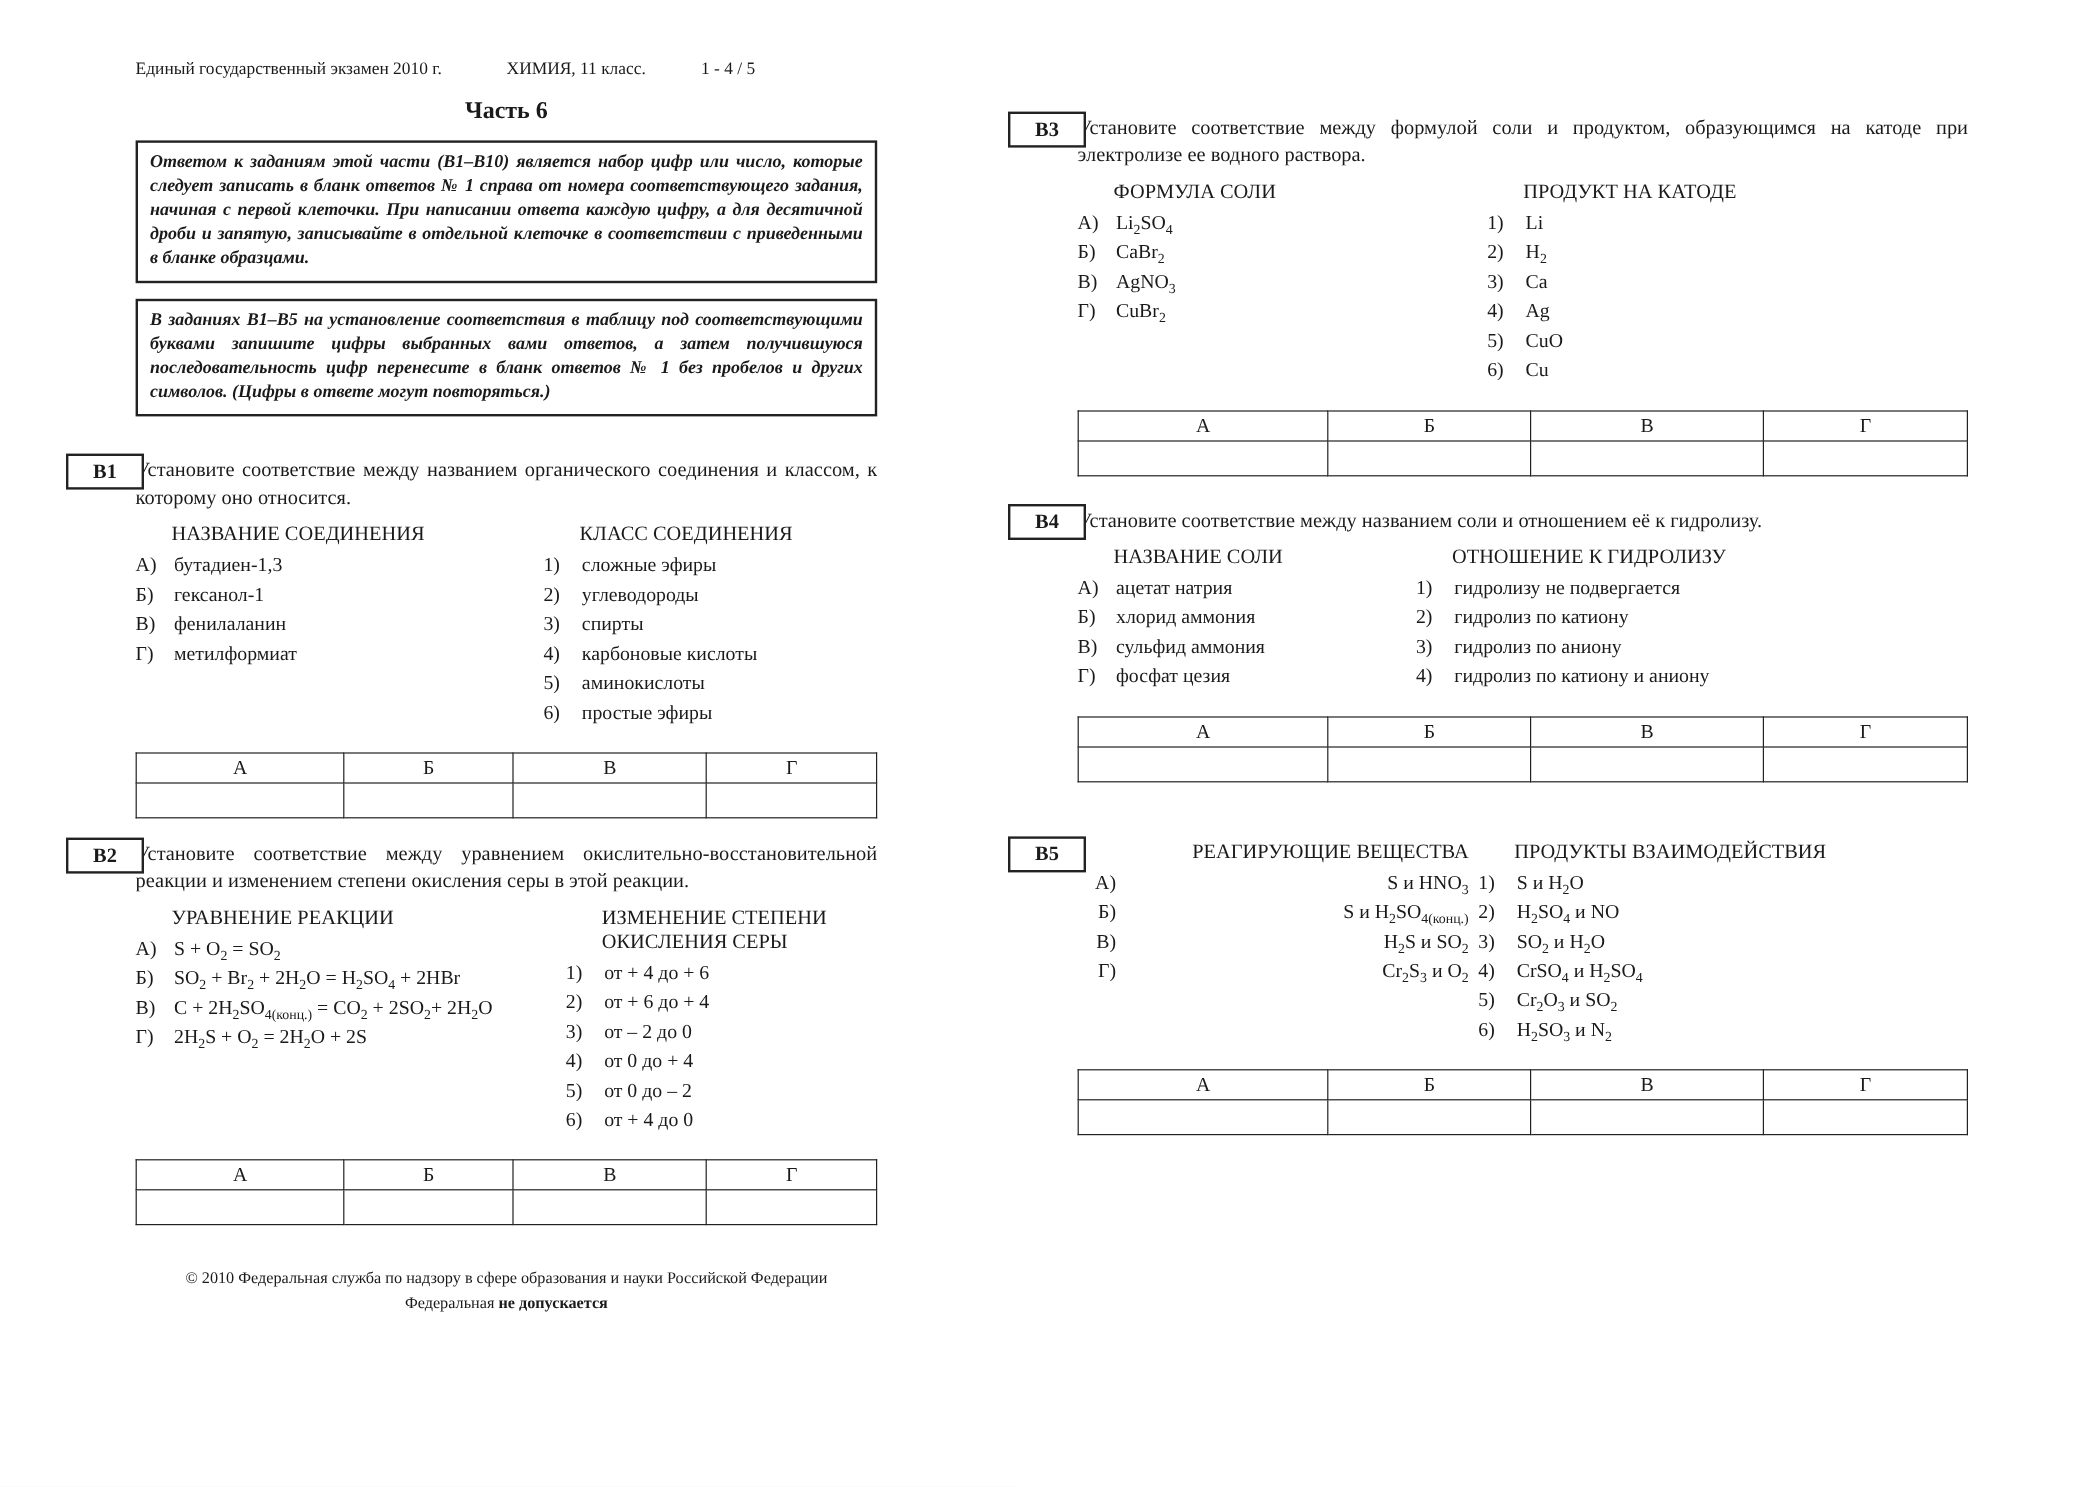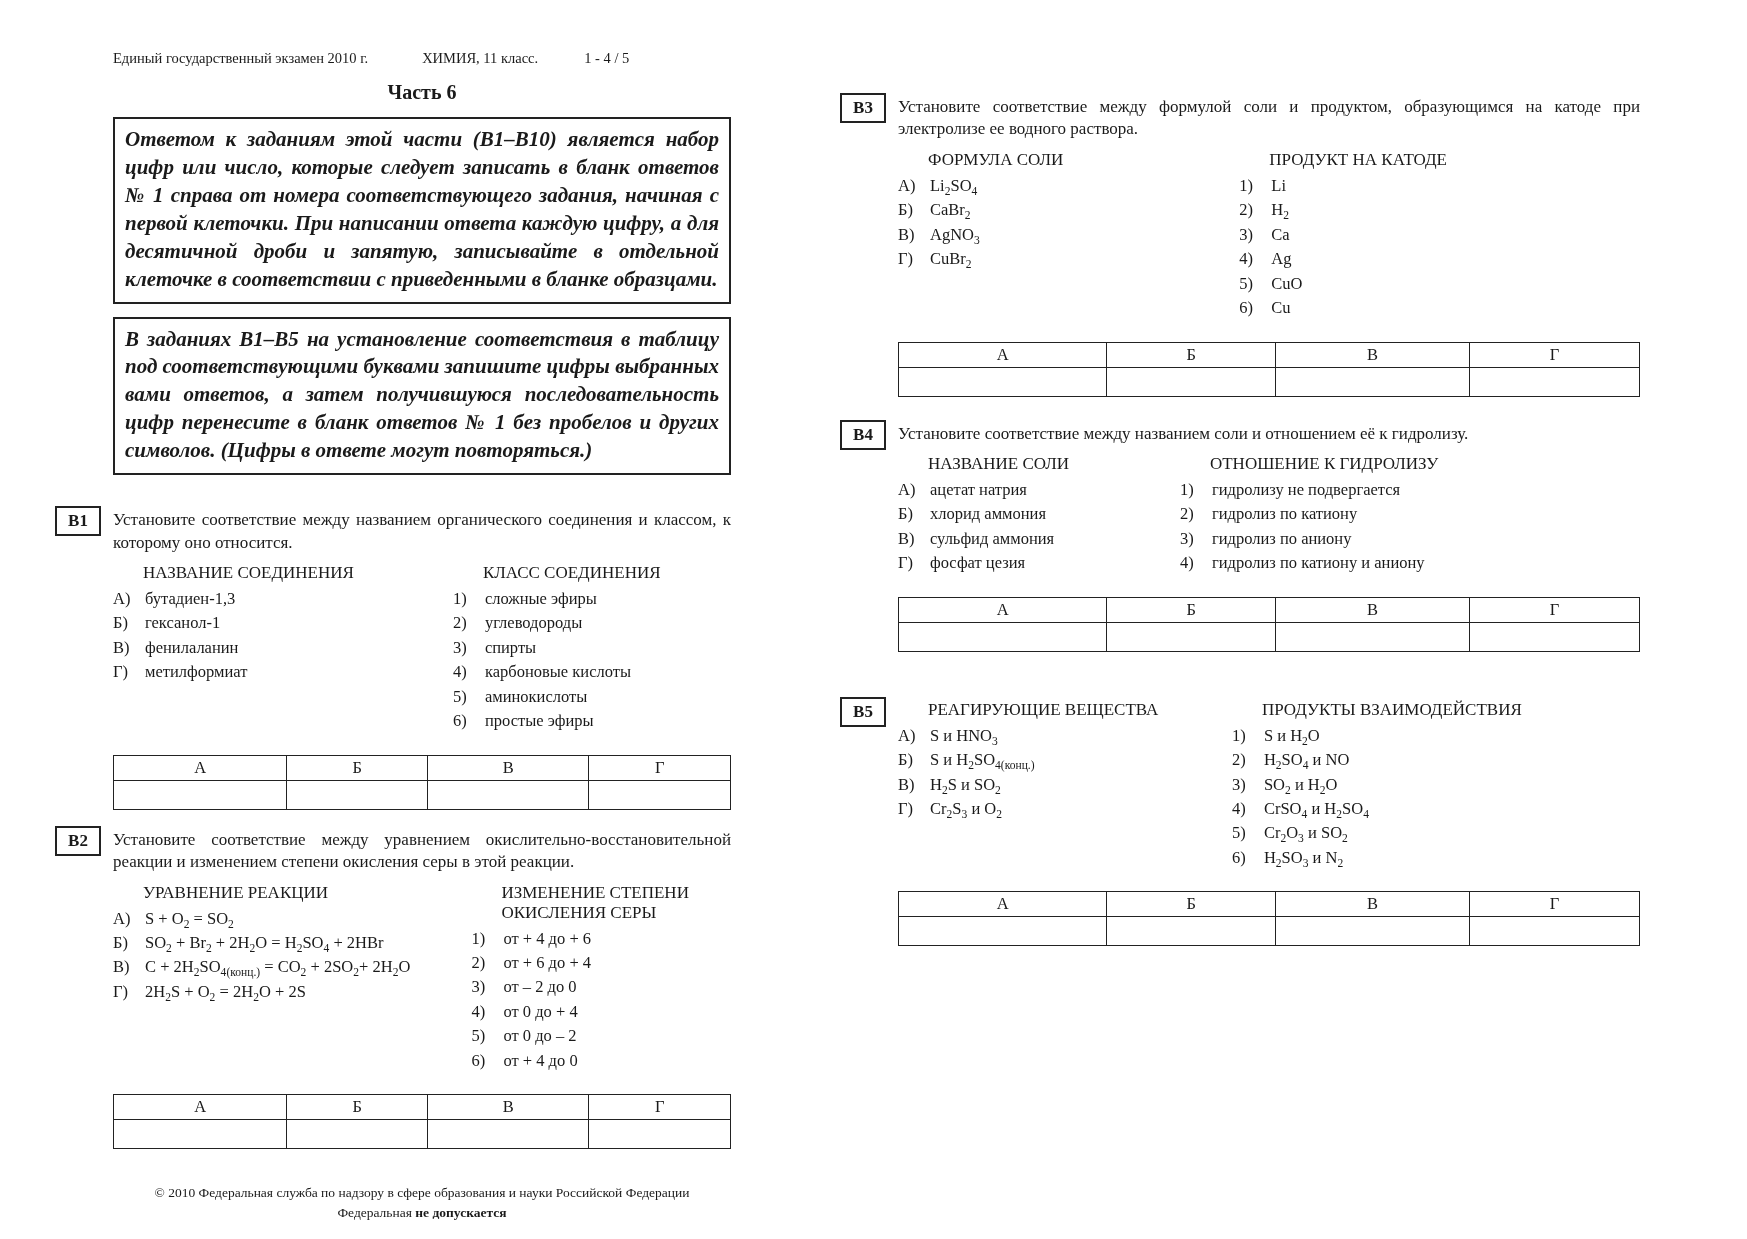--- a/index.html
+++ b/index.html
@@ -11,30 +11,30 @@
   .col-right { left:898px; top:96px; width:742px; }
 
   .header-row { display:flex; font-size:14.5px; white-space:nowrap; }
   .header-exam { }
   .header-subject { margin-left:54px; }
   .header-page { margin-left:46px; }
 
   .part-title { margin-top:14px; text-align:center; font-weight:bold; font-size:20px; }
 
   .instr-box { margin-top:13px; border:2px solid #222; padding:7px 10px 8px 10px;
-               font-weight:bold; font-style:italic; font-size:21px; line-height:1.33;
+               font-weight:bold; font-style:italic; font-size:15px; line-height:1.33;
                text-align:justify; }
 
   .task { position:relative; }
   .task-b1 { margin-top:34px; }
   .task-b2 { margin-top:19px; }
   .task-b4 { margin-top:26px; }
   .task-b5 { margin-top:48px; }
 
-  .task-label { position:absolute; left:-58px; top:-3px; width:46px; height:30px;
+  .task-label { position:absolute; left:-58px; top:-3px; width:65px; height:30px;
                 border:2px solid #222; display:flex; align-items:center; justify-content:center;
                 font-weight:bold; font-size:17px; background:#fff; }
 
   .task-prompt { font-size:17px; line-height:1.32; text-align:justify; }
 
   .match-columns { display:flex; margin-top:9px; }
   .match-col-left  { width:55%; padding-right:8px; }
   .match-col-right { width:45%; }
   .match-header { font-size:17px; margin-bottom:5px; padding-left:30px; }
   .match-item { display:flex; font-size:16.5px; line-height:1.3; margin:3px 0; }
@@ -345,21 +345,21 @@
           <td></td>
           <td></td>
         </tr>
       </tbody>
         </table>
     </div>
 
     <div class="task task-b5">
       <div class="task-label">В5</div>
       <div class="match-columns">
-        <div class="match-col-left" style="width:45%;">
+        <div class="match-col-left" style="width:45%;text-align:right;">
           <div class="match-header">РЕАГИРУЮЩИЕ ВЕЩЕСТВА</div>
           <div class="match-item">
               <span class="item-key">А)</span>
               <span class="item-text">S и HNO<sub>3</sub></span>
             </div>
           <div class="match-item">
               <span class="item-key">Б)</span>
               <span class="item-text">S и H<sub>2</sub>SO<sub>4(конц.)</sub></span>
             </div>
           <div class="match-item">

